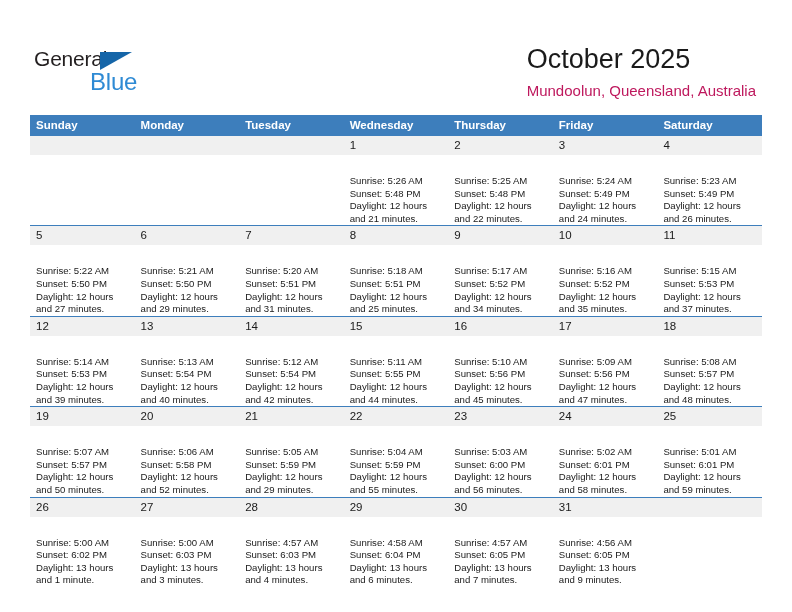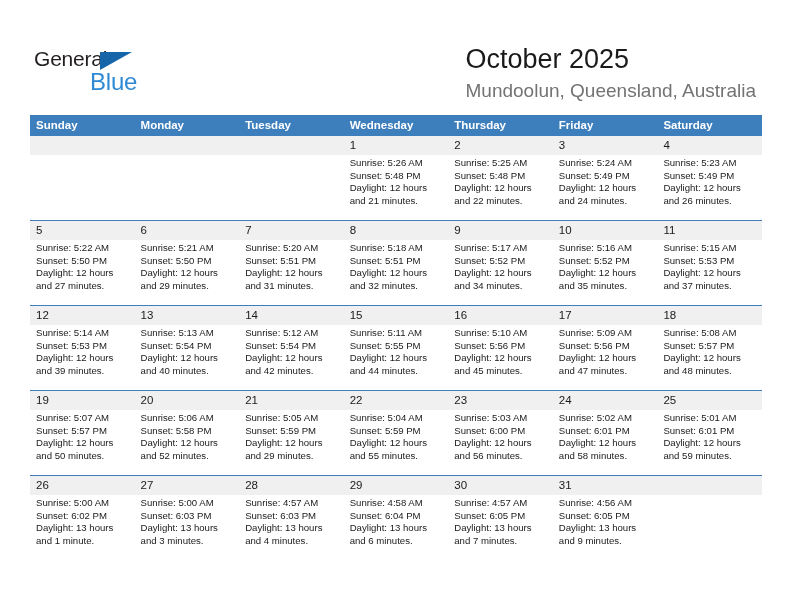--- a/index.html
+++ b/index.html
@@ -72,22 +72,22 @@
     text-align: left;
   }
   .cal-title {
     font-size: 27px;
     color: #1a1a1a;
     font-weight: normal;
     line-height: 32px;
     white-space: nowrap;
   }
   .cal-subtitle {
-    font-size: 19px;
-    color: #737373;
+    font-size: 15px;
+    color: #be185d;
     font-weight: normal;
     line-height: 20px;
     margin-top: 6px;
     white-space: nowrap;
   }
 
   
   .calendar {
     position: absolute;
     left: 30px;
@@ -125,21 +125,21 @@
     font-size: 11.5px;
     color: #1a1a1a;
     padding: 3px 0 4px 6px;
     height: 12px;
     line-height: 12px;
   }
   .daynum.empty {
     color: transparent;
   }
   .info {
-    padding: 2px 7px 0 6px;
+    padding: 20px 7px 0 6px;
     font-size: 9.6px;
     line-height: 12.6px;
     color: #1a1a1a;
   }
   .info div {
     white-space: nowrap;
   }
 </style>
 </head>
 <body>
@@ -249,21 +249,21 @@
                 <div>Daylight: 12 hours</div>
                 <div>and 31 minutes.</div>
               </div>
             </td>
             <td>
               <div class="daynum">8</div>
               <div class="info">
                 <div>Sunrise: 5:18 AM</div>
                 <div>Sunset: 5:51 PM</div>
                 <div>Daylight: 12 hours</div>
-                <div>and 32 minutes.</div>
+                <div>and 25 minutes.</div>
               </div>
             </td>
             <td>
               <div class="daynum">9</div>
               <div class="info">
                 <div>Sunrise: 5:17 AM</div>
                 <div>Sunset: 5:52 PM</div>
                 <div>Daylight: 12 hours</div>
                 <div>and 34 minutes.</div>
               </div>

